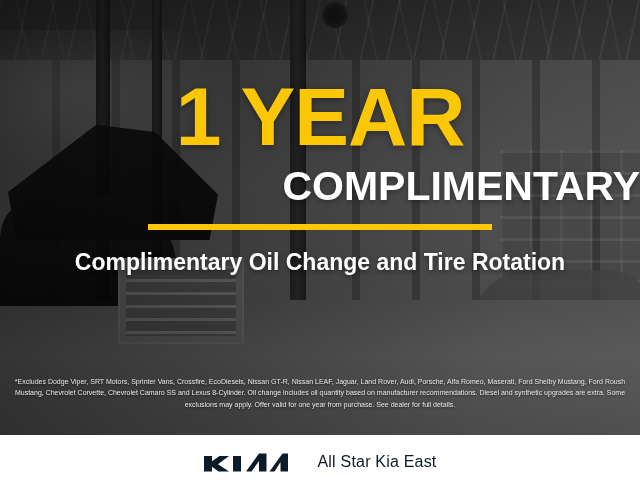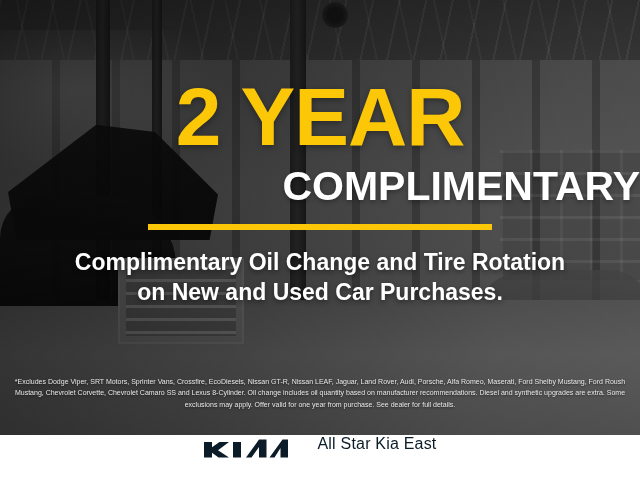--- a/index.html
+++ b/index.html
@@ -187,20 +187,21 @@
   }
 
   
   .footer {
     position: absolute;
     left: 0; top: 435px;
     width: 640px;
     height: 53px;
     background: #ffffff;
     display: flex;
+    align-items: center;
     justify-content: center;
     gap: 28px;
   }
   .kia-logo { display: block; }
   .dealer-name {
     font-size: 16px;
     font-weight: 400;
     color: #0b1c28;
     letter-spacing: .2px;
     white-space: nowrap;
@@ -222,28 +223,27 @@
     <div class="photo-layer shelves"></div>
     <div class="photo-layer car-right"></div>
     <div class="photo-layer floor"></div>
     <div class="photo-layer car-hood"></div>
     <div class="photo-layer car-body"></div>
     <div class="photo-layer toolchest"></div>
     <div class="photo-layer photo-tint"></div>
   </div>
 
   <div class="content">
-    <p class="headline-year">2 YEAR</p>
+    <p class="headline-year">1 YEAR</p>
     <p class="headline-line2">COMPLIMENTARY</p>
 
     <div class="rule"></div>
 
     <p class="subhead">
       <span>Complimentary Oil Change and Tire Rotation</span><br>
-      <span>on New and Used Car Purchases.</span>
     </p>
 
     <p class="disclaimer">*Excludes Dodge Viper, SRT Motors, Sprinter Vans, Crossfire, EcoDiesels, Nissan GT-R, Nissan LEAF, Jaguar, Land Rover, Audi, Porsche, Alfa Romeo, Maserati, Ford Shelby Mustang, Ford Roush Mustang, Chevrolet Corvette, Chevrolet Camaro SS and Lexus 8-Cylinder. Oil change includes oil quantity based on manufacturer recommendations. Diesel and synthetic upgrades are extra. Some exclusions may apply. Offer valid for one year from purchase. See dealer for full details.</p>
   </div>
 
   <div class="footer">
     <svg class="kia-logo" width="86" height="26" viewBox="0 0 172 52">
       <g fill="#0b1c28">
 
         <path d="M2 14 h16 v10.5 L33 14 h19 L30 30.5 L52 45 H31 L18 35.5 V45 H2 Z"></path>

